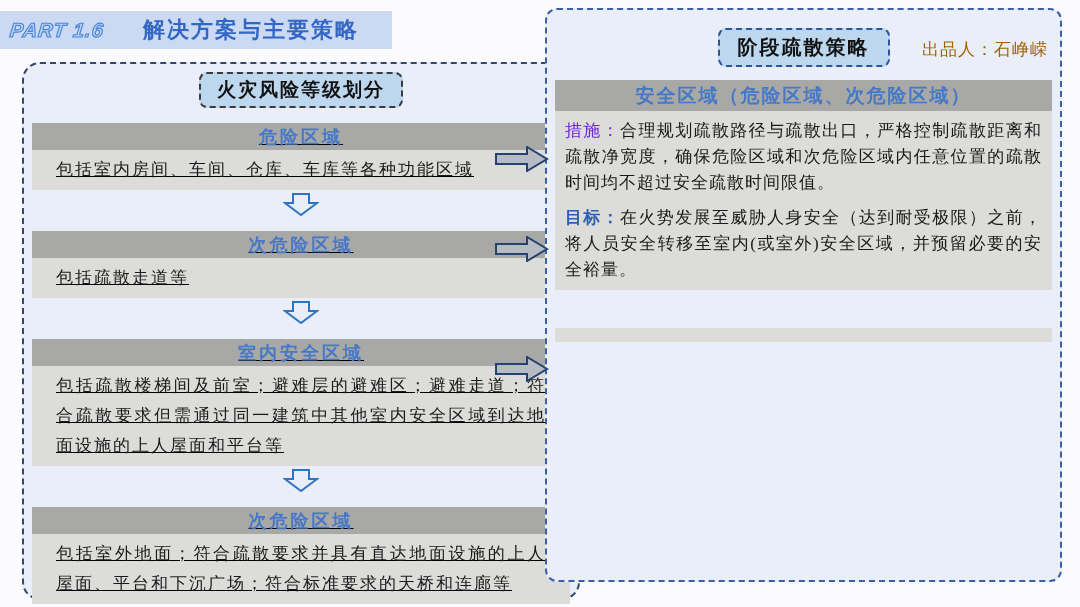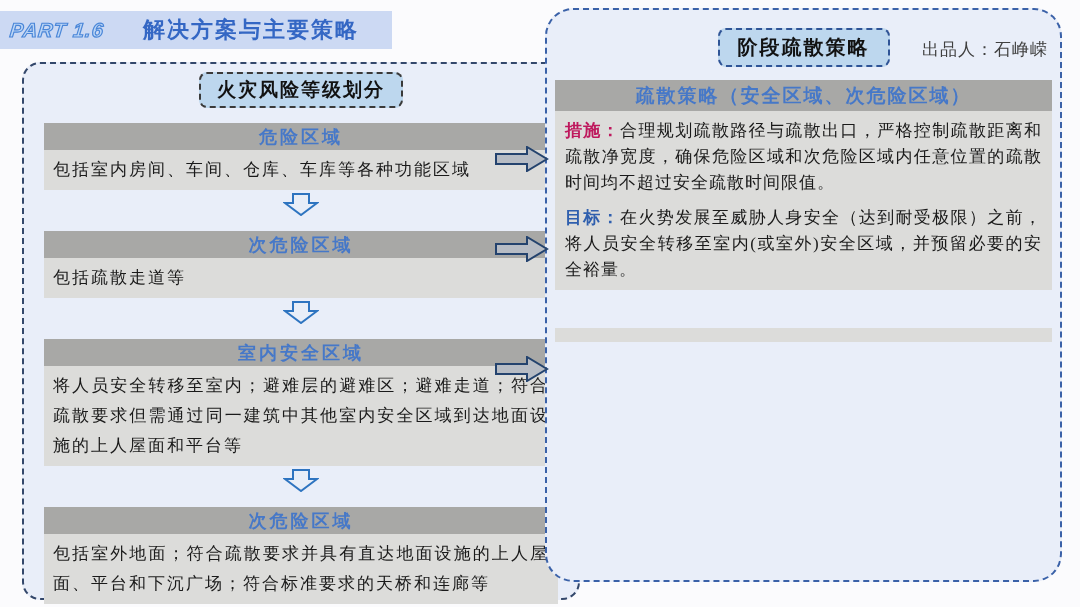--- a/index.html
+++ b/index.html
@@ -26,66 +26,66 @@
     font-size:22px; font-weight:bold; color:#3467c4; letter-spacing:2px;margin-left:25px;
   }
 
   
   .left-panel {
     position:absolute; left:22px; top:62px; width:558px; height:538px;
     background:#e9eef9; border:2px dashed #33476b; border-radius:18px;
   }
   .right-panel {
     position:absolute; left:545px; top:8px; width:517px; height:574px;
-    background:#e9eef9; border:2px dashed #3a61a8; border-radius:28px;
+    background:#e9eef9; border:2px dashed #3a61a8; border-radius:12px;
   }
 
   .lp-title-box {
     width:max-content; margin:8px auto 0;
     background:#bdd7ee; border:2px dashed #3a3a3a; border-radius:8px;
     padding:3px 16px; font-size:19px; font-weight:bold; color:#121212;
     letter-spacing:2px;
   }
 
-  .lsec { margin:15px 20px 0; }
+  .lsec { margin:15px 8px 0;text-decoration:underline; }
   .sec-header {
     height:27px; background:#a8a8a6;
     display:flex; align-items:center; justify-content:center;
     color:#4678c8; font-weight:bold; font-size:18px; letter-spacing:3px;
   }
   .sec-body {
     background:#dcdcda; color:#1a1a1a;
     font-family:"Liberation Serif", serif;
     font-size:17px; line-height:30px; letter-spacing:2px;
-    padding:5px 9px; text-align:justify;
+    padding:5px 24px; text-align:justify;
   }
   .down-arrow { display:flex; justify-content:center; margin:3px 0; }
   .down-arrow svg { display:block; }
 
   
   .rp-header { position:relative; height:38px; margin-top:18px; }
   .rp-title-box {
     width:max-content; margin:0 auto;
     background:#bdd7ee; border:2px dashed #2f5496; border-radius:8px;
     padding:4px 18px; font-size:20px; font-weight:bold; color:#121212;
     letter-spacing:2px;
   }
   .producer {
     position:absolute; right:12px; top:10px;
-    font-family:"Liberation Serif", serif; font-size:17px; color:#404040;
+    font-family:"Liberation Serif", serif; font-size:17px; color:#a16207;
     letter-spacing:1px;
   }
   .rsec { margin:14px 8px 0; }
   .rsec.second { margin-top:38px; }
   .rsec .sec-header { height:31px; font-size:19px; letter-spacing:2px; }
   .rsec .sec-body {
     line-height:26px; letter-spacing:1px; padding:7px 10px;
   }
   .para + .para { margin-top:9px; }
-  .measure-label { color:#be185d; font-weight:bold; }
+  .measure-label { color:#6d28d9; font-weight:normal; }
   .goal-label { color:#2f5fae; font-weight:bold; }
 
   
   .flow-arrow { position:absolute; left:495px; }
   .flow-arrow svg { display:block; }
   .fa1 { top:146px; } .fa2 { top:236px; } .fa3 { top:356px; }
 </style>
 </head>
 <body>
 
@@ -114,21 +114,21 @@
   </div>
 
   <div class="down-arrow">
     <svg width="36" height="23" viewBox="0 0 36 23">
       <polygon points="10,1 26,1 26,10 34,10 18,22 2,10 10,10" fill="#e8eef8" stroke="#2e74c0" stroke-width="2"></polygon>
     </svg>
   </div>
 
   <div class="lsec">
     <div class="sec-header">室内安全区域</div>
-    <div class="sec-body">将人员安全转移至室内；避难层的避难区；避难走道；符合疏散要求但需通过同一建筑中其他室内安全区域到达地面设施的上人屋面和平台等</div>
+    <div class="sec-body">包括疏散楼梯间及前室；避难层的避难区；避难走道；符合疏散要求但需通过同一建筑中其他室内安全区域到达地面设施的上人屋面和平台等</div>
   </div>
 
   <div class="down-arrow">
     <svg width="36" height="23" viewBox="0 0 36 23">
       <polygon points="10,1 26,1 26,10 34,10 18,22 2,10 10,10" fill="#e8eef8" stroke="#2e74c0" stroke-width="2"></polygon>
     </svg>
   </div>
 
   <div class="lsec">
     <div class="sec-header">次危险区域</div>
@@ -136,21 +136,21 @@
   </div>
 </div>
 
 <div class="right-panel">
   <div class="rp-header">
     <div class="rp-title-box">阶段疏散策略</div>
     <div class="producer">出品人：石峥嵘</div>
   </div>
 
   <div class="rsec">
-    <div class="sec-header">疏散策略（安全区域、次危险区域）</div>
+    <div class="sec-header">安全区域（危险区域、次危险区域）</div>
     <div class="sec-body">
       <div class="para"><span class="measure-label">措施：</span><span>合理规划疏散路径与疏散出口，严格控制疏散距离和疏散净宽度，确保危险区域和次危险区域内任意位置的疏散时间均不超过安全疏散时间限值。</span></div>
       <div class="para"><span class="goal-label">目标：</span><span>在火势发展至威胁人身安全（达到耐受极限）之前，将人员安全转移至室内(或室外)安全区域，并预留必要的安全裕量。</span></div>
     </div>
   </div>
 
   <div class="rsec second">
     <div class="sec-body">
     </div>
   </div>

